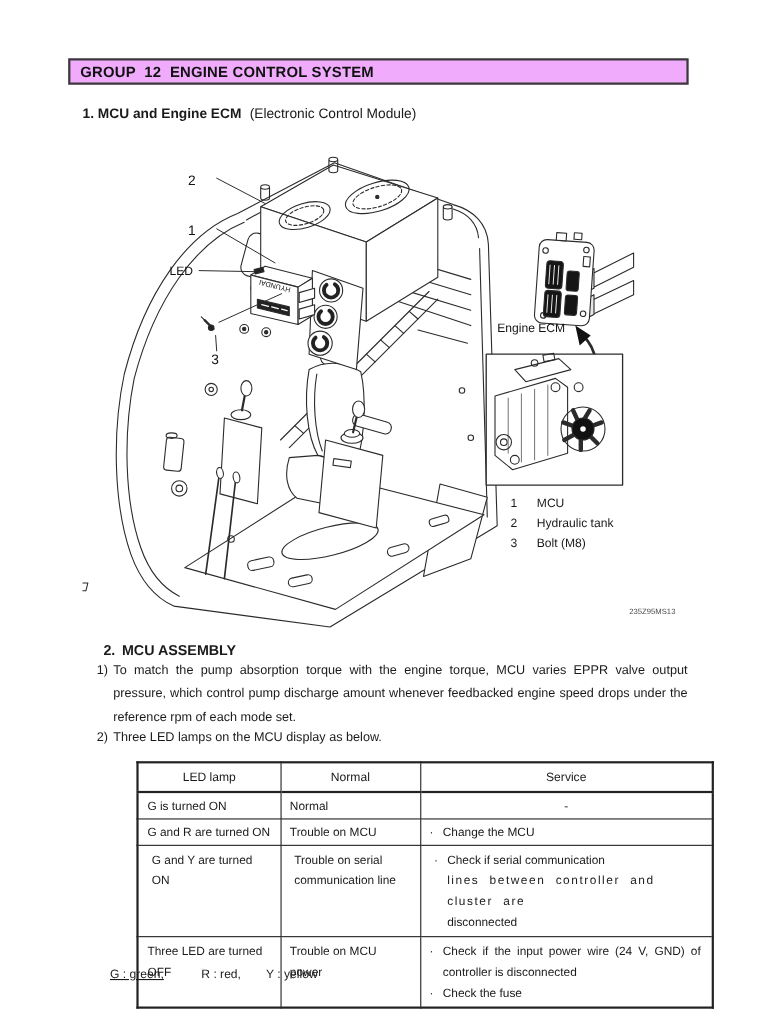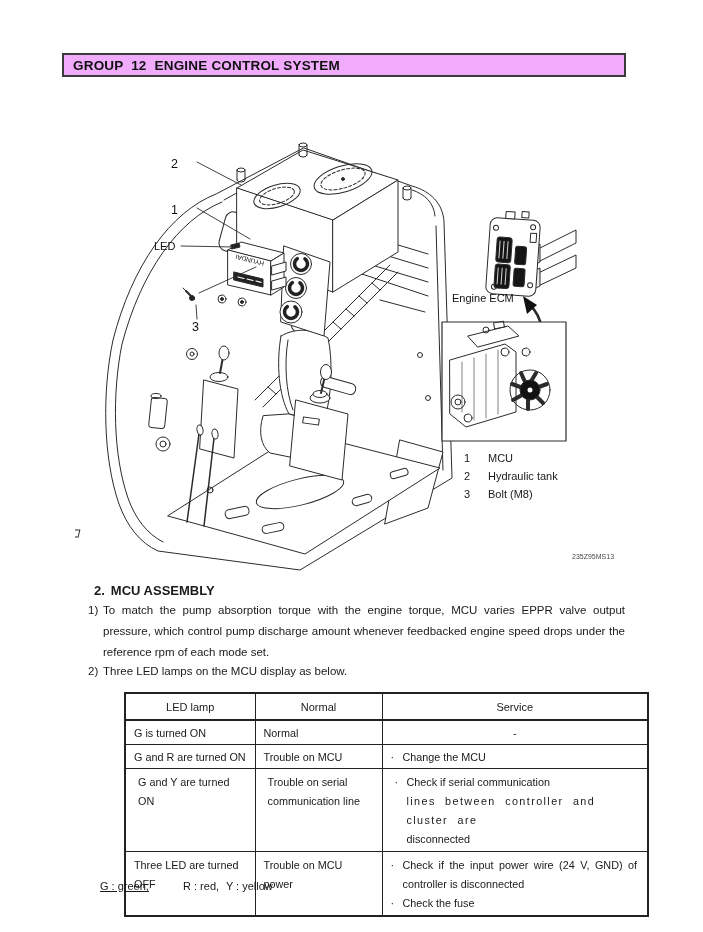--- a/index.html
+++ b/index.html
@@ -41,33 +41,38 @@
   tr.r3 td{height:52px;vertical-align:top;padding-top:4px;line-height:19px;padding-left:12px;}
   tr.r4 td{height:56px;vertical-align:top;padding-top:4px;line-height:19px;}
   td.dash{text-align:center;}
   .svc-item{display:flex;}
   .svc-item .bullet{width:12px;flex:none;}
   .ls1{letter-spacing:1.4px;word-spacing:5px;}
   .ws1{word-spacing:2.5px;}
   
   .footnote{position:absolute;left:100px;top:880px;font-size:11px;}
   .footnote .fg{margin-right:31px;text-decoration:underline;}
-  .footnote .fr{margin-right:4px;}
+  .footnote .fr{margin-right:20px;}
   
   svg text{font-family:"Liberation Sans", sans-serif;fill:#111;}
 </style>
 </head>
 <body>
 
 <div class="page">
 
   <div class="banner">
     <span class="banner-text">GROUP  12  ENGINE CONTROL SYSTEM</span>
   </div>
 
+  <div class="sec1">
+    <span class="b">1.</span>
+    <span class="b">MCU and Engine ECM</span>
+    <span class="n">(Electronic Control Module)</span>
+  </div>
 
   <svg class="fig" viewBox="75 133 565 440" stroke="#2b2b2b" stroke-width="1" fill="none" stroke-linejoin="round" stroke-linecap="round">
 
     <g>
       <path d="M216,194 C170,212 132,266 113,340 C102,392 103,458 119,504 C127,526 140,543 158,551 L300,570 L452,478 L444,222 C443,203 430,191 412,186 L304,148 Z" fill="#fff"></path>
       <path d="M222,202 C178,220 141,272 122,344 C112,394 113,455 128,498 C135,518 147,534 163,542"></path>
       <path d="M304,156 L224,200"></path>
       <path d="M436,226 L443,470"></path>
       <path d="M412,190 C425,194 434,203 435,216"></path>
       <rect x="222" y="212" width="20" height="40" rx="8" transform="rotate(15 232 232)"></rect>

